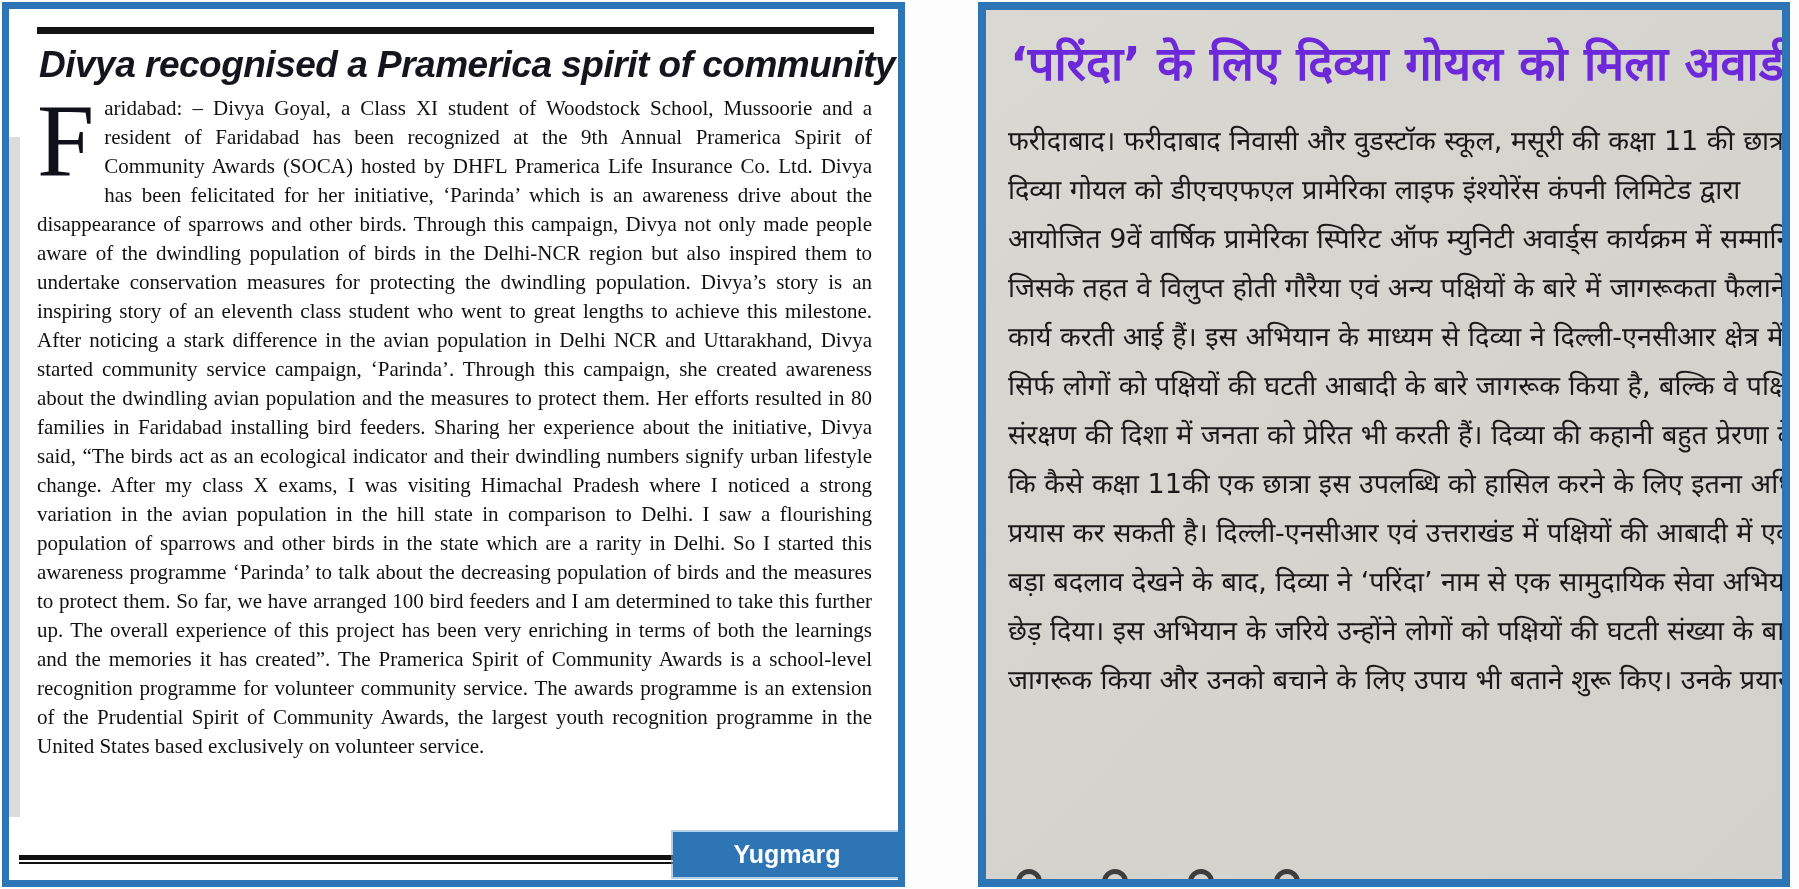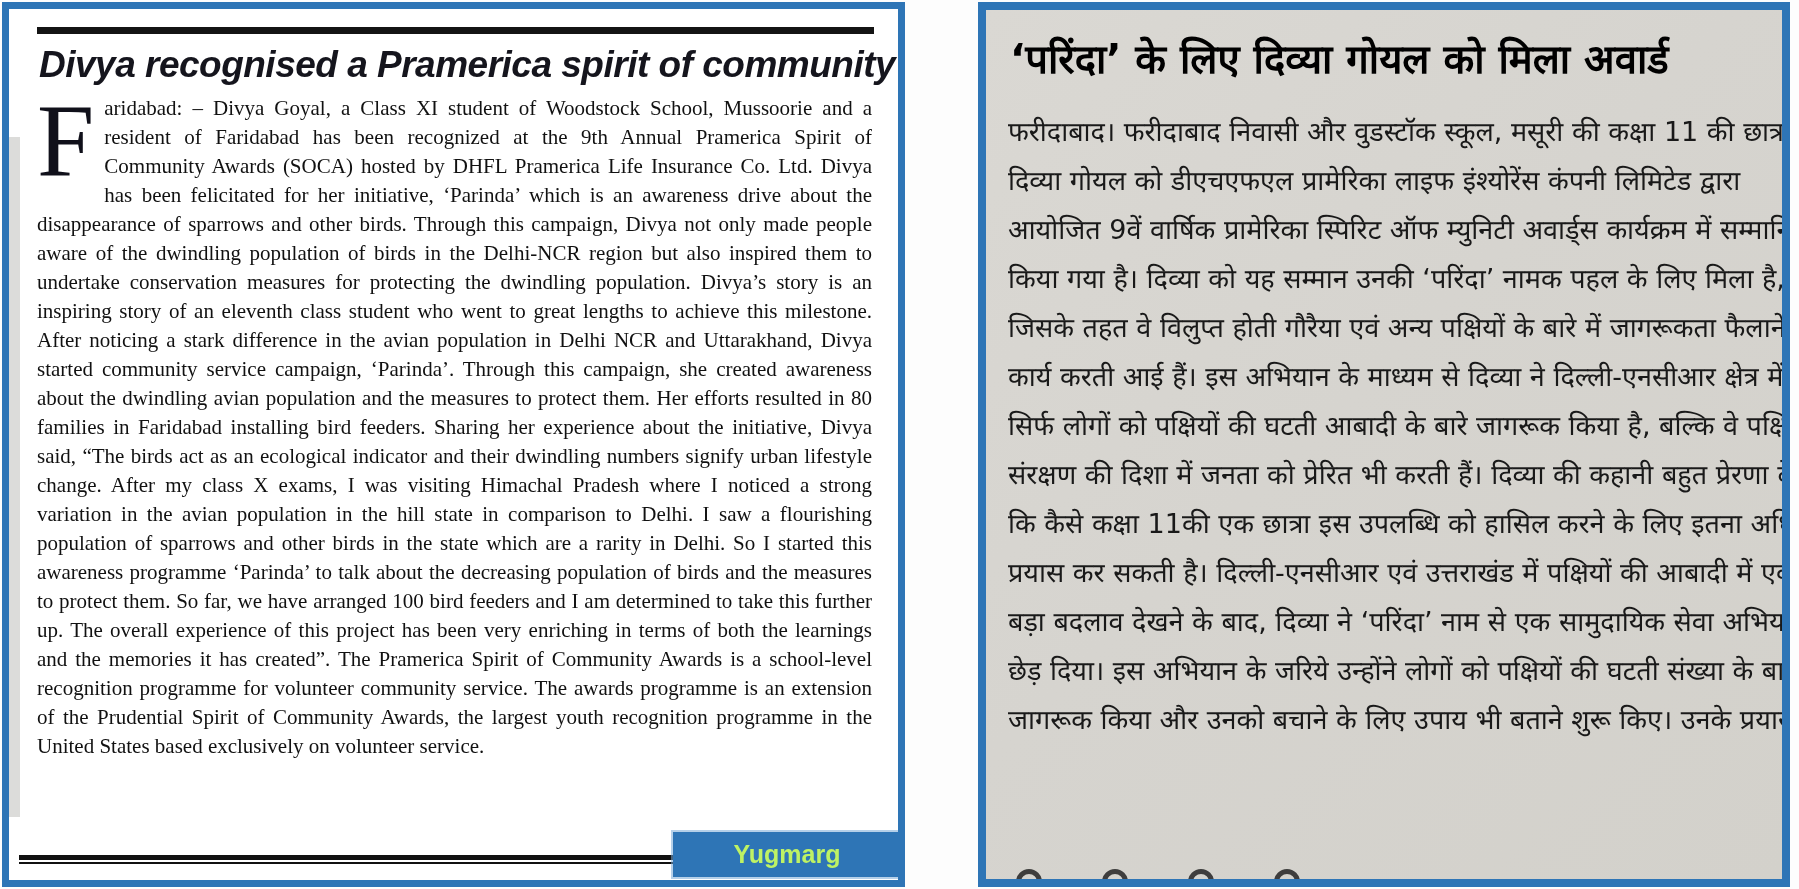--- a/index.html
+++ b/index.html
@@ -30,40 +30,40 @@
   }
   .dropcap {
     float:left; font-family:"Liberation Serif", serif;
     font-size:103px; line-height:84px; padding:4px 10px 0 0; color:#10101a;
   }
   .bottom-rule {
     position:absolute; left:10px; right:10px; bottom:16px; height:9px;
     border-top:5px solid #111; border-bottom:2px solid #111;
   }
   .src-tag {
-    position:absolute; background:#2e75b6; color:#bef264;
+    position:absolute; background:#2e75b6; color:#ffffff;
     font-weight:700; font-size:25px; text-align:center;
     display:flex; align-items:center; justify-content:center;
     box-shadow:0 0 0 2px rgba(120,170,215,.55);
     z-index:5;
   }
   .tag-yugmarg { right:-3px; bottom:3px; width:228px; height:45px; }
 
   
   .clip-right {
     position:absolute; left:978px; top:2px; width:812px; height:885px;
     border:8px solid #2e75b6; background:#d8d6d1; overflow:hidden;
   }
   .clip-right .paper {
     position:absolute; inset:0;
     background:linear-gradient(135deg,#dad8d3 0%, #d6d4cf 45%, #d3d1cb 100%);
   }
   .clip-right .inner { position:relative; padding:14px 18px 0 22px; height:100%; }
   .headline-hi {
-    font-weight:700; font-size:40px; color:#000000; letter-spacing:0;
+    font-weight:700; font-size:47px; color:#6d28d9; letter-spacing:0;
     margin:6px 0 22px 2px; white-space:nowrap;
     font-family:"DejaVu Sans", sans-serif;
   }
   .body-hi { font-family:"DejaVu Sans", sans-serif; }
   .body-hi .hline {
     font-size:27px; line-height:49px; color:#191919; font-weight:500;
     white-space:nowrap; text-align:justify;
   }
   .cutoff-frag {
     position:absolute; left:30px; bottom:-6px; height:16px; width:560px;
@@ -94,21 +94,20 @@
   </div>
 
   <div class="clip-right">
     <div class="paper"></div>
     <div class="inner">
       <h1 class="headline-hi">‘परिंदा’ के लिए दिव्या गोयल को मिला अवार्ड</h1>
       <div class="body-hi">
           <div class="hline">फरीदाबाद। फरीदाबाद निवासी और वुडस्टॉक स्कूल, मसूरी की कक्षा 11 की छात्रा,</div>
           <div class="hline">दिव्या गोयल को डीएचएफएल प्रामेरिका लाइफ इंश्योरेंस कंपनी लिमिटेड द्वारा</div>
           <div class="hline">आयोजित 9वें वार्षिक प्रामेरिका स्पिरिट ऑफ म्युनिटी अवार्ड्स कार्यक्रम में सम्मानित</div>
-          <div class="hline">किया गया है। दिव्या को यह सम्मान उनकी ‘परिंदा’ नामक पहल के लिए मिला है,</div>
           <div class="hline">जिसके तहत वे विलुप्त होती गौरैया एवं अन्य पक्षियों के बारे में जागरूकता फैलाने का</div>
           <div class="hline">कार्य करती आई हैं। इस अभियान के माध्यम से दिव्या ने दिल्ली-एनसीआर क्षेत्र में न</div>
           <div class="hline">सिर्फ लोगों को पक्षियों की घटती आबादी के बारे जागरूक किया है, बल्कि वे पक्षियों के</div>
           <div class="hline">संरक्षण की दिशा में जनता को प्रेरित भी करती हैं। दिव्या की कहानी बहुत प्रेरणा देती है</div>
           <div class="hline">कि कैसे कक्षा 11की एक छात्रा इस उपलब्धि को हासिल करने के लिए इतना अधिक</div>
           <div class="hline">प्रयास कर सकती है। दिल्ली-एनसीआर एवं उत्तराखंड में पक्षियों की आबादी में एक</div>
           <div class="hline">बड़ा बदलाव देखने के बाद, दिव्या ने ‘परिंदा’ नाम से एक सामुदायिक सेवा अभियान</div>
           <div class="hline">छेड़ दिया। इस अभियान के जरिये उन्होंने लोगों को पक्षियों की घटती संख्या के बारे में</div>
           <div class="hline">जागरूक किया और उनको बचाने के लिए उपाय भी बताने शुरू किए। उनके प्रयासों से</div>
         </div>

